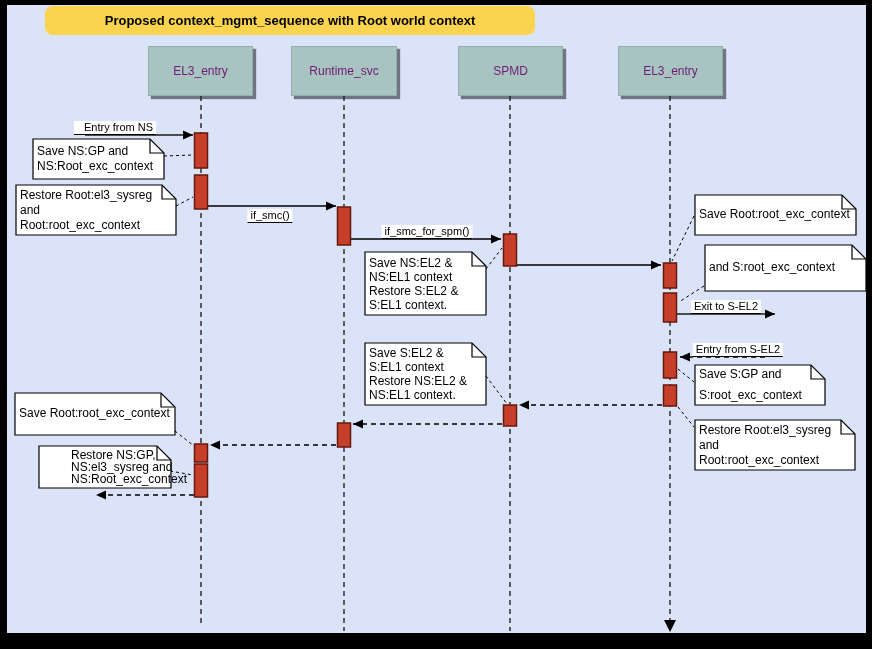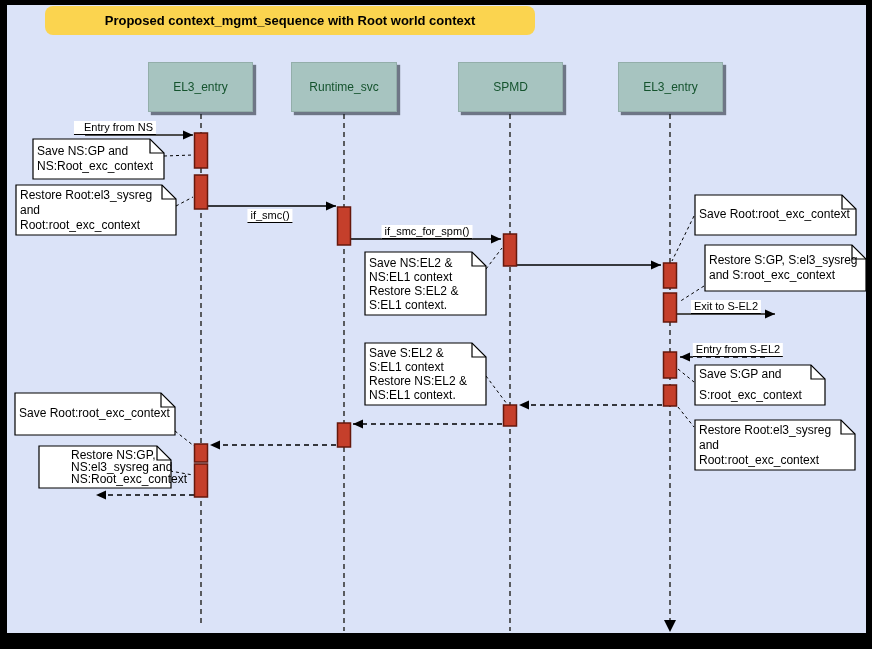--- a/index.html
+++ b/index.html
@@ -18,21 +18,21 @@
     position:absolute; left:38px; top:1px; width:490px; height:29px;
     background:#fbd44f; border-radius:8px;
     display:flex; align-items:center; justify-content:center;
     font-size:13px; font-weight:bold; color:#000;
   }
   .head {
     position:absolute; height:50px;
     background:#a7c4c0; border:1px solid #93aeaa;
     box-shadow:3px 3px 1px rgba(20,30,40,0.55);
     display:flex; align-items:center; justify-content:center;
-    font-size:12px; color:#14532d; box-sizing:border-box;margin-top:16px;
+    font-size:12px; color:#701a75; box-sizing:border-box;
   }
   .note-text {
     position:absolute; display:flex; flex-direction:column; justify-content:center;
     font-size:12px; color:#000; padding-left:4px; box-sizing:border-box;
     pointer-events:none;
   }
   .note-text div { white-space:nowrap; }
   .msg-label {
     position:absolute; transform:translateX(-50%);
     font-size:11px; color:#000; background:#ffffff;
@@ -133,21 +133,20 @@
       <div class="note-text" style="left: 358px; top: 247px; width: 121px; height: 63px; line-height: 14px;">
         <div>Save NS:EL2 &amp;</div>
         <div>NS:EL1 context</div>
         <div>Restore S:EL2 &amp;</div>
         <div>S:EL1 context.</div>
       </div>
       <div class="note-text" style="left: 688px; top: 190px; width: 161px; height: 40px; line-height: 15.5px;">
         <div>Save Root:root_exc_context</div>
       </div>
       <div class="note-text" style="left: 698px; top: 240px; width: 161px; height: 46px; line-height: 15.5px;">
-        <div>Restore S:GP, S:el3_sysreg</div>
         <div>and S:root_exc_context</div>
       </div>
       <div class="note-text" style="left: 688px; top: 360px; width: 130px; height: 40px; line-height: 15.5px; gap: 6px;">
         <div>Save S:GP and</div>
         <div>S:root_exc_context</div>
       </div>
       <div class="note-text" style="left: 688px; top: 415px; width: 160px; height: 50px; line-height: 15px;">
         <div>Restore Root:el3_sysreg</div>
         <div>and</div>
         <div>Root:root_exc_context</div>

